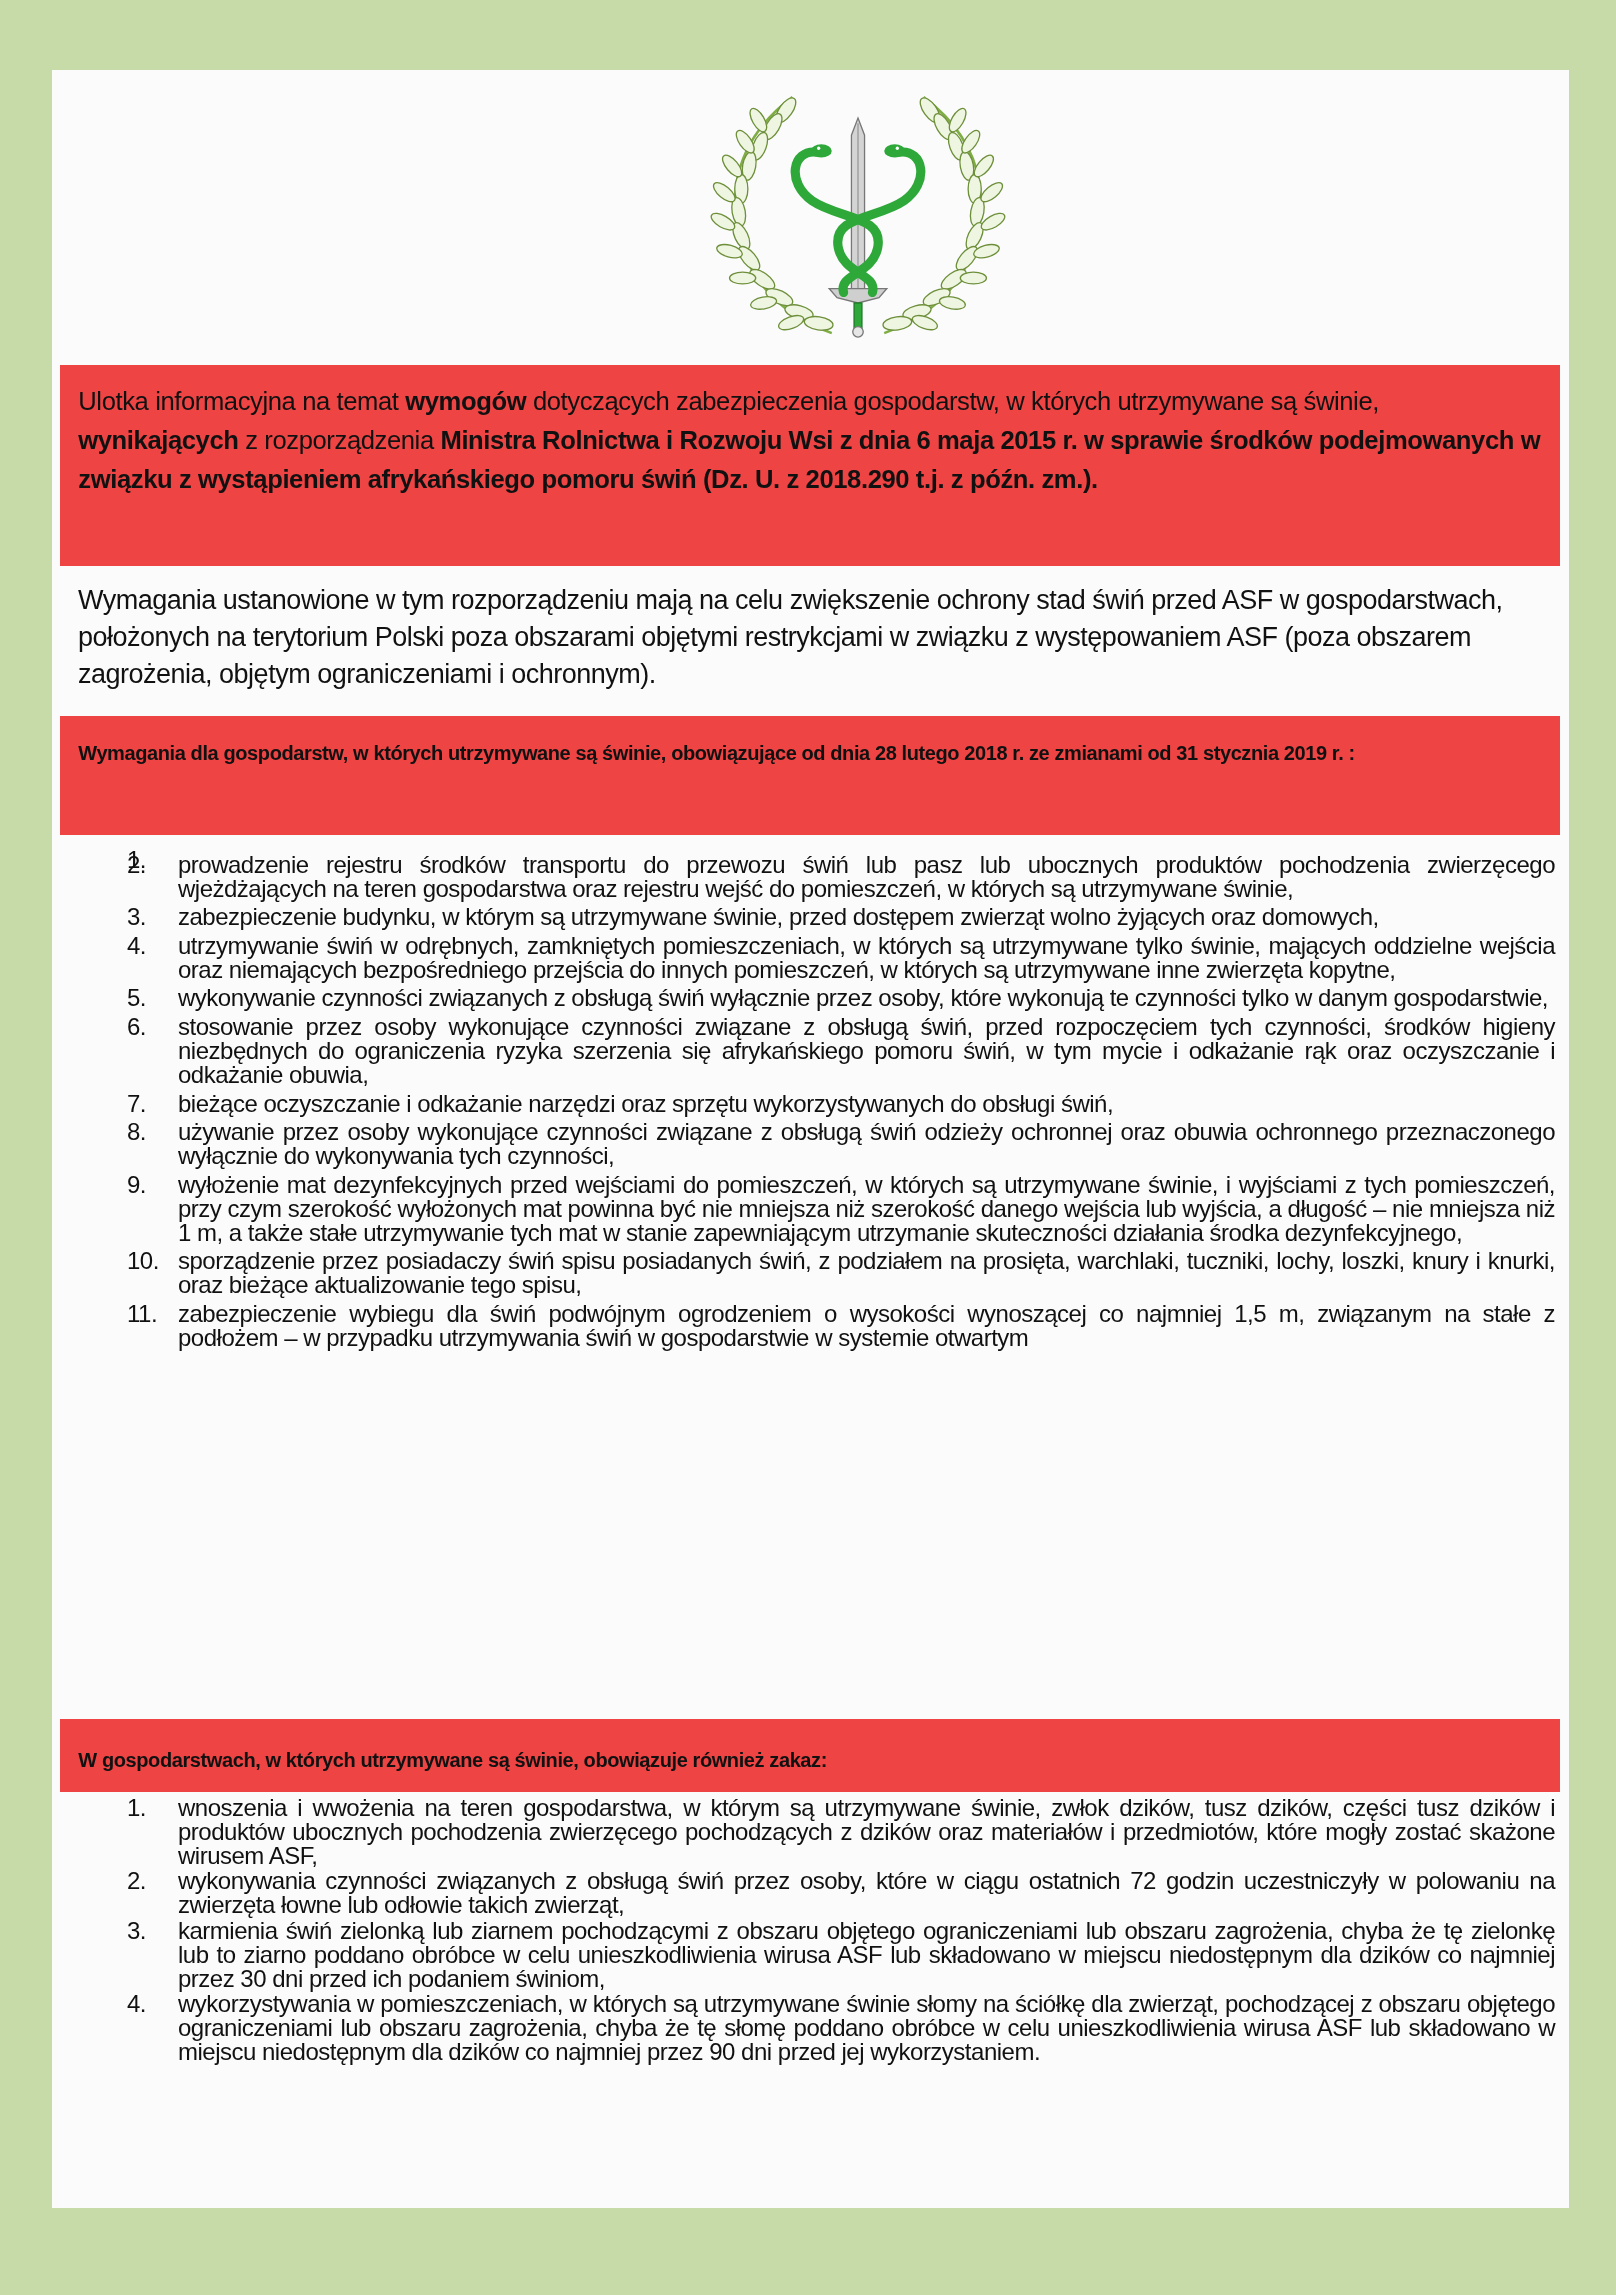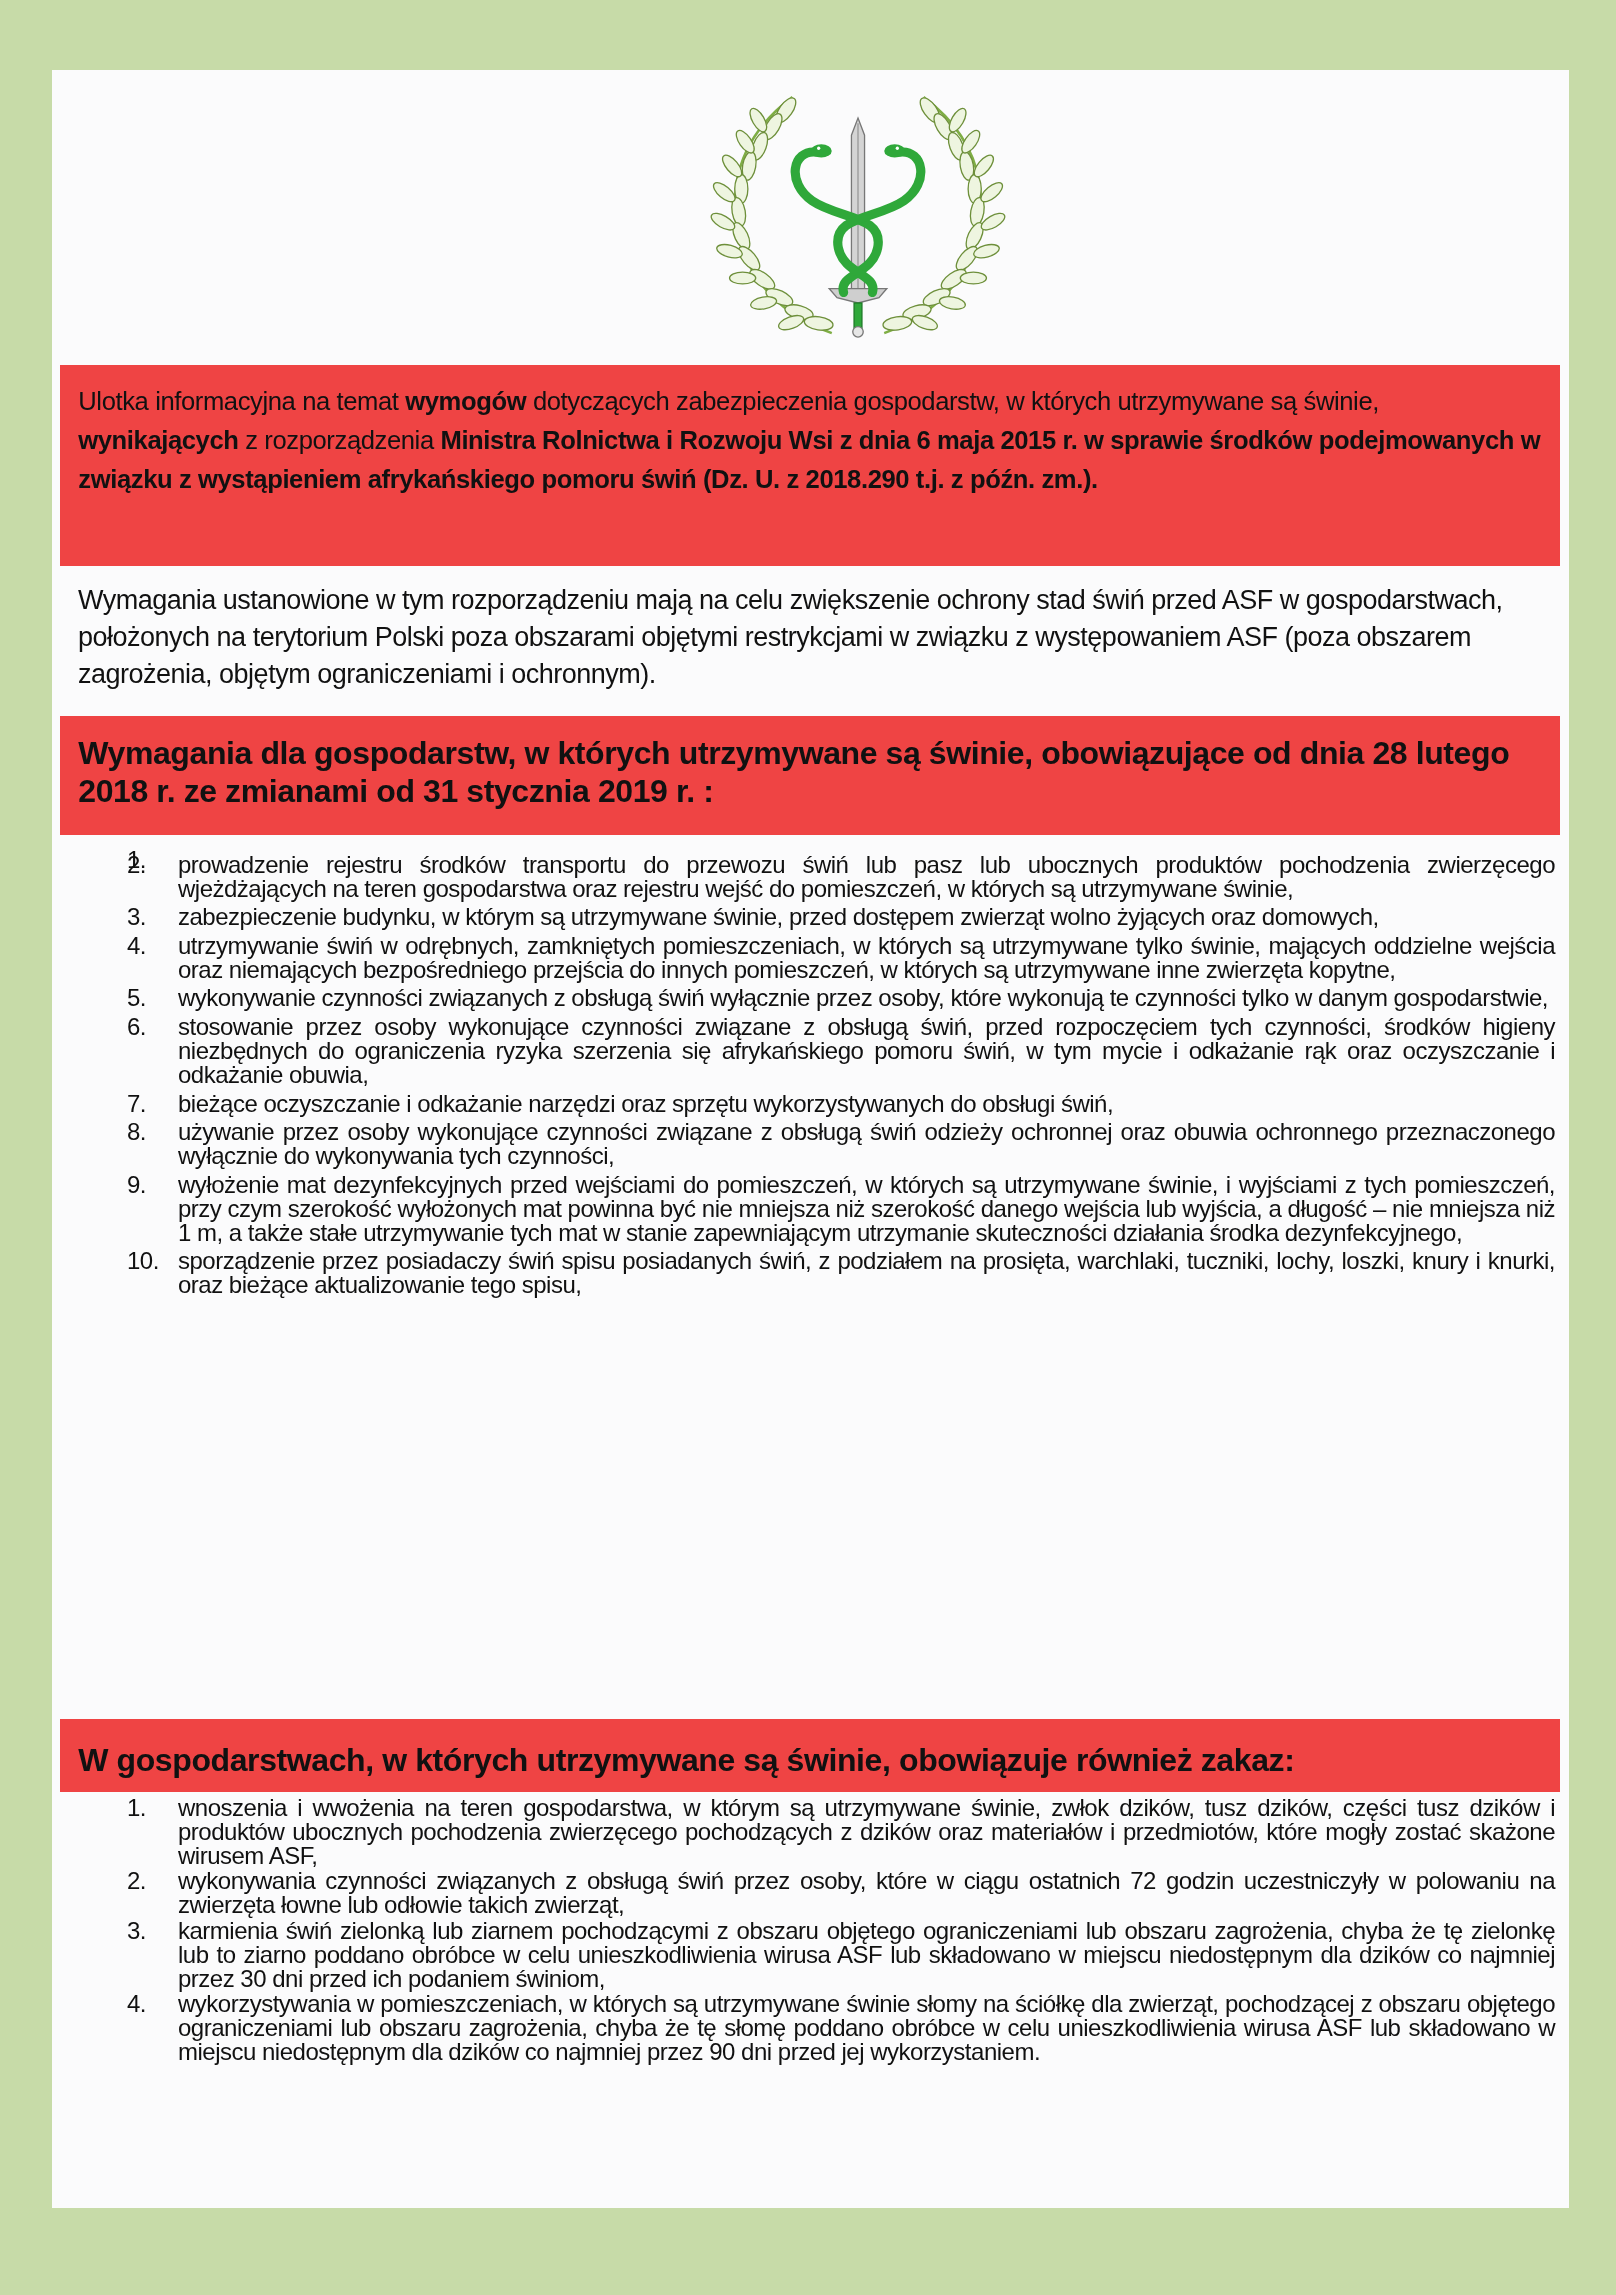--- a/index.html
+++ b/index.html
@@ -31,21 +31,21 @@
     .band1 { top: 295px; height: 201px; padding: 17px 18.4px 0 18.4px; }
     .band2 { top: 646px; height: 119px; padding: 18.4px 18.4px 0 18.4px; }
     .band3 { top: 1639px; height: 73px; padding: 22px 18.4px 0 18.4px; margin-top: 10px; }
     .band p { margin: 0; }
     .intro {
       font-size: 25.6px; line-height: 39px;
       letter-spacing: -0.4px;
     }
     .intro b { font-weight: bold; }
     .band-title {
-      font-size: 32px; line-height: 38px; font-weight: bold;
+      font-size: 20px; line-height: 38px; font-weight: bold;
       letter-spacing: -0.4px;
     }
     .purpose {
       position: absolute;
       left: 26px; top: 512px; width: 1483px;
       font-size: 27px; line-height: 37px;
       letter-spacing: -0.5px;
       margin: 0;
     }
     ol.req {
@@ -163,20 +163,21 @@
     <li><span class="num">1.</span></li>
     <li><span class="num">2.</span><span>prowadzenie rejestru środków transportu do przewozu świń lub pasz lub ubocznych produktów pochodzenia zwierzęcego wjeżdżających na teren gospodarstwa oraz rejestru wejść do pomieszczeń, w których są utrzymywane świnie,</span></li>
     <li><span class="num">3.</span><span>zabezpieczenie budynku, w którym są utrzymywane świnie, przed dostępem zwierząt wolno żyjących oraz domowych,</span></li>
     <li><span class="num">4.</span><span>utrzymywanie świń w odrębnych, zamkniętych pomieszczeniach, w których są utrzymywane tylko świnie, mających oddzielne wejścia oraz niemających bezpośredniego przejścia do innych pomieszczeń, w których są utrzymywane inne zwierzęta kopytne,</span></li>
     <li><span class="num">5.</span><span>wykonywanie czynności związanych z obsługą świń wyłącznie przez osoby, które wykonują te czynności tylko w danym gospodarstwie,</span></li>
     <li><span class="num">6.</span><span>stosowanie przez osoby wykonujące czynności związane z obsługą świń, przed rozpoczęciem tych czynności, środków higieny niezbędnych do ograniczenia ryzyka szerzenia się afrykańskiego pomoru świń, w tym mycie i odkażanie rąk oraz oczyszczanie i odkażanie obuwia,</span></li>
     <li><span class="num">7.</span><span>bieżące oczyszczanie i odkażanie narzędzi oraz sprzętu wykorzystywanych do obsługi świń,</span></li>
     <li><span class="num">8.</span><span>używanie przez osoby wykonujące czynności związane z obsługą świń odzieży ochronnej oraz obuwia ochronnego przeznaczonego wyłącznie do wykonywania tych czynności,</span></li>
     <li><span class="num">9.</span><span>wyłożenie mat dezynfekcyjnych przed wejściami do pomieszczeń, w których są utrzymywane świnie, i wyjściami z tych pomieszczeń, przy czym szerokość wyłożonych mat powinna być nie mniejsza niż szerokość danego wejścia lub wyjścia, a długość – nie mniejsza niż 1 m, a także stałe utrzymywanie tych mat w stanie zapewniającym utrzymanie skuteczności działania środka dezynfekcyjnego,</span></li>
     <li><span class="num">10.</span><span>sporządzenie przez posiadaczy świń spisu posiadanych świń, z podziałem na prosięta, warchlaki, tuczniki, lochy, loszki, knury i knurki, oraz bieżące aktualizowanie tego spisu,</span></li>
+    <li><span class="num">11.</span><span>zabezpieczenie wybiegu dla świń podwójnym ogrodzeniem o wysokości wynoszącej co najmniej 1,5 m, związanym na stałe z podłożem – w przypadku utrzymywania świń w gospodarstwie w systemie otwartym</span></li>
   </ol>
 
   <div class="band band3">
     <p class="band-title">W gospodarstwach, w których utrzymywane są świnie, obowiązuje również zakaz:</p>
   </div>
 
   <ol class="req list2">
     <li><span class="num">1.</span><span>wnoszenia i wwożenia na teren gospodarstwa, w którym są utrzymywane świnie, zwłok dzików, tusz dzików, części tusz dzików i produktów ubocznych pochodzenia zwierzęcego pochodzących z dzików oraz materiałów i przedmiotów, które mogły zostać skażone wirusem ASF,</span></li>
     <li><span class="num">2.</span><span>wykonywania czynności związanych z obsługą świń przez osoby, które w ciągu ostatnich 72 godzin uczestniczyły w polowaniu na zwierzęta łowne lub odłowie takich zwierząt,</span></li>
     <li><span class="num">3.</span><span>karmienia świń zielonką lub ziarnem pochodzącymi z obszaru objętego ograniczeniami lub obszaru zagrożenia, chyba że tę zielonkę lub to ziarno poddano obróbce w celu unieszkodliwienia wirusa ASF lub składowano w miejscu niedostępnym dla dzików co najmniej przez 30 dni przed ich podaniem świniom,</span></li>

